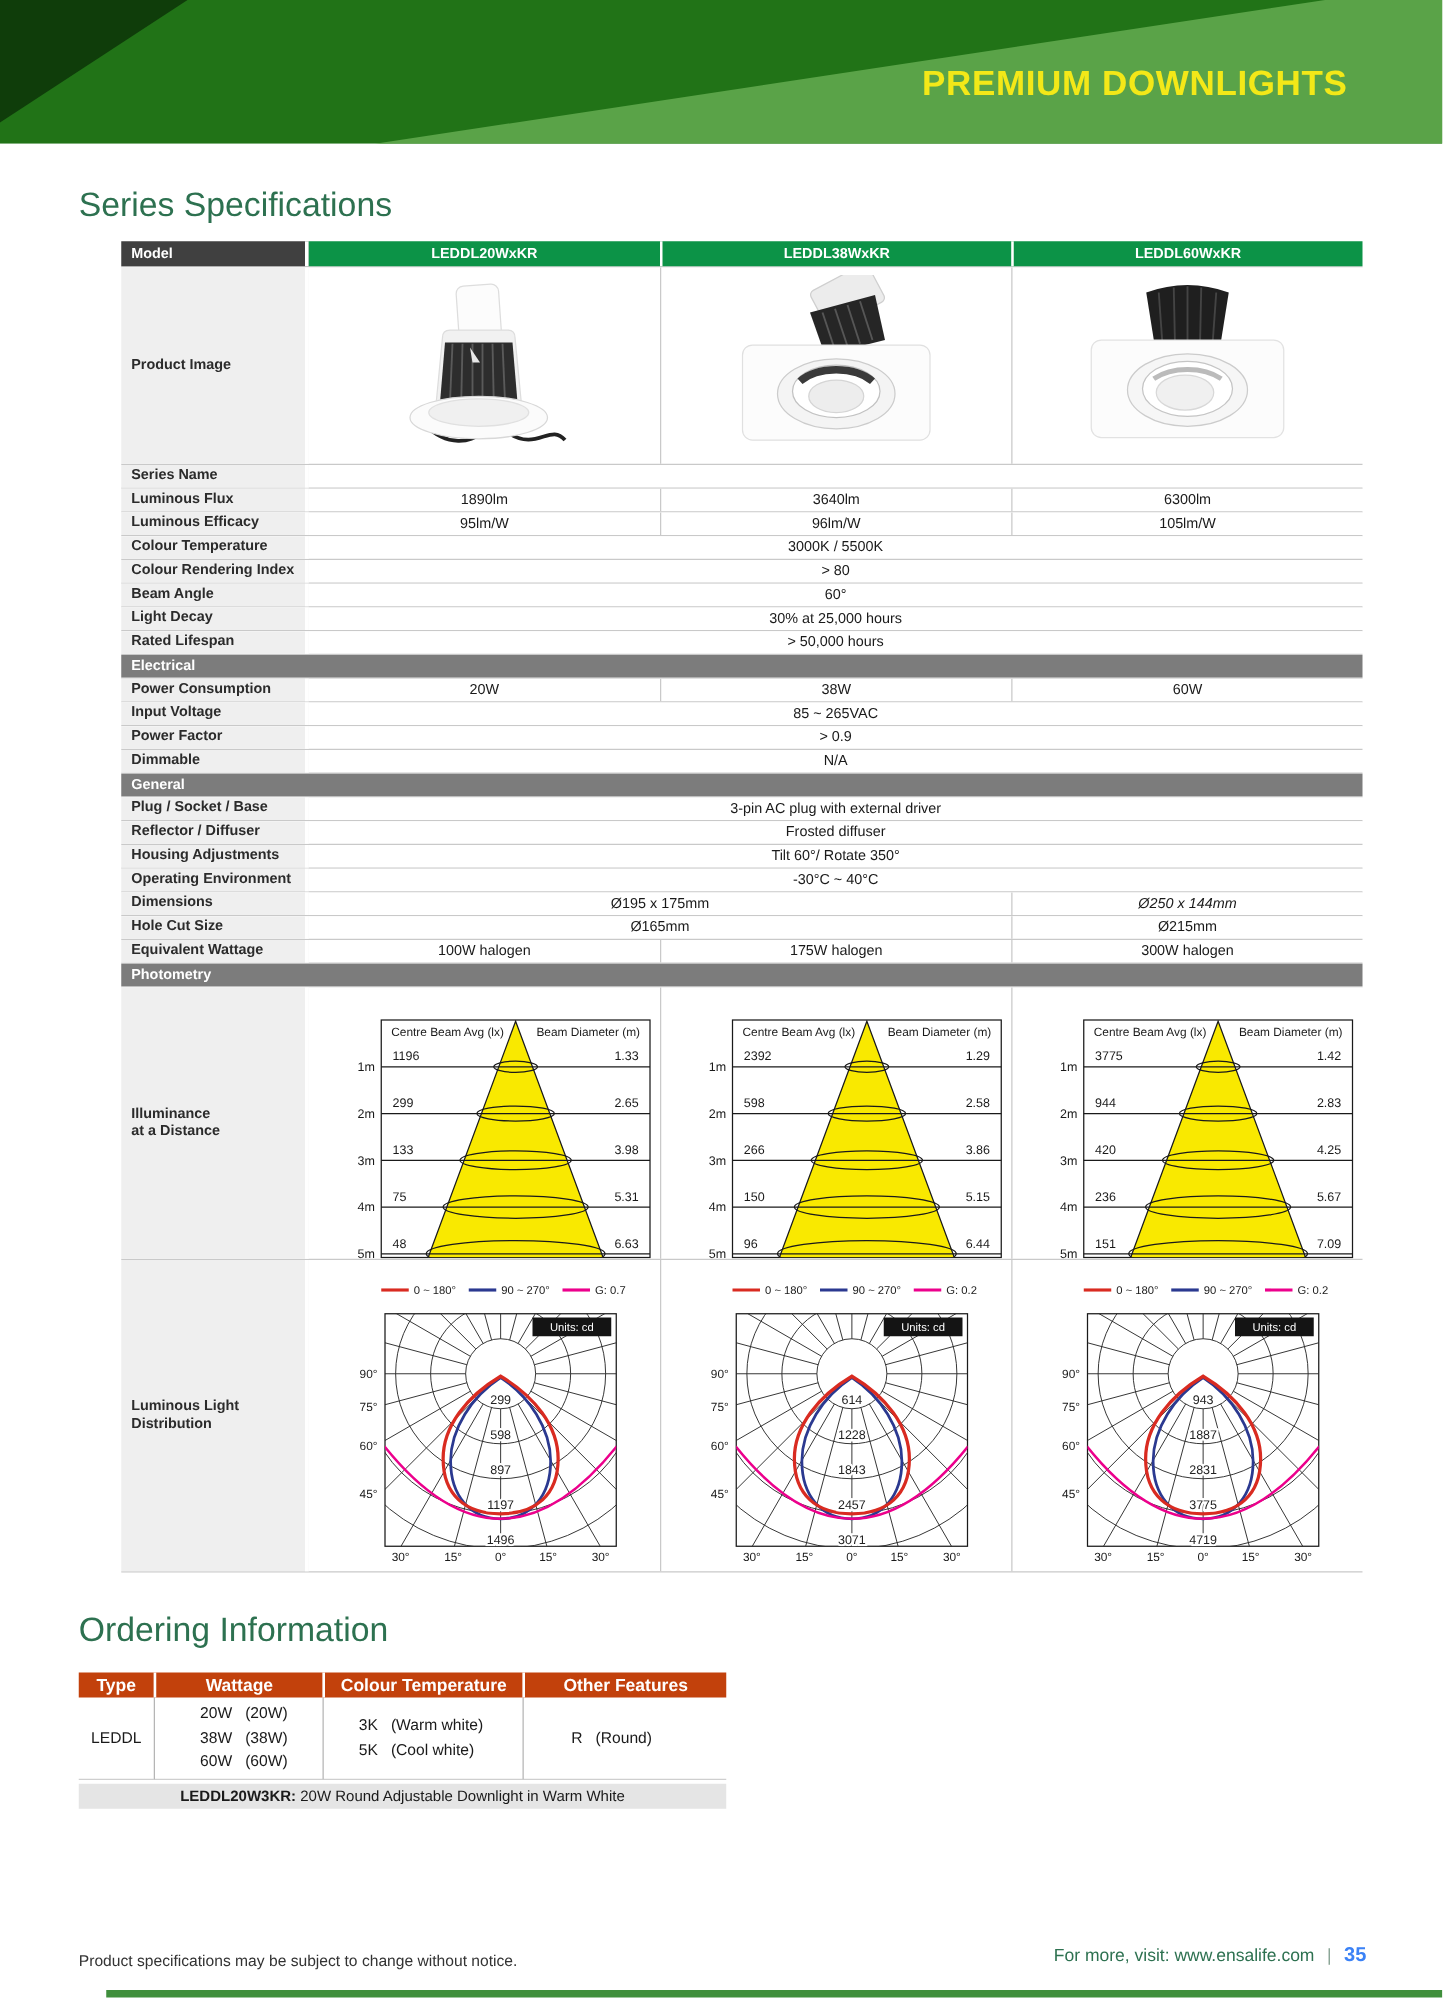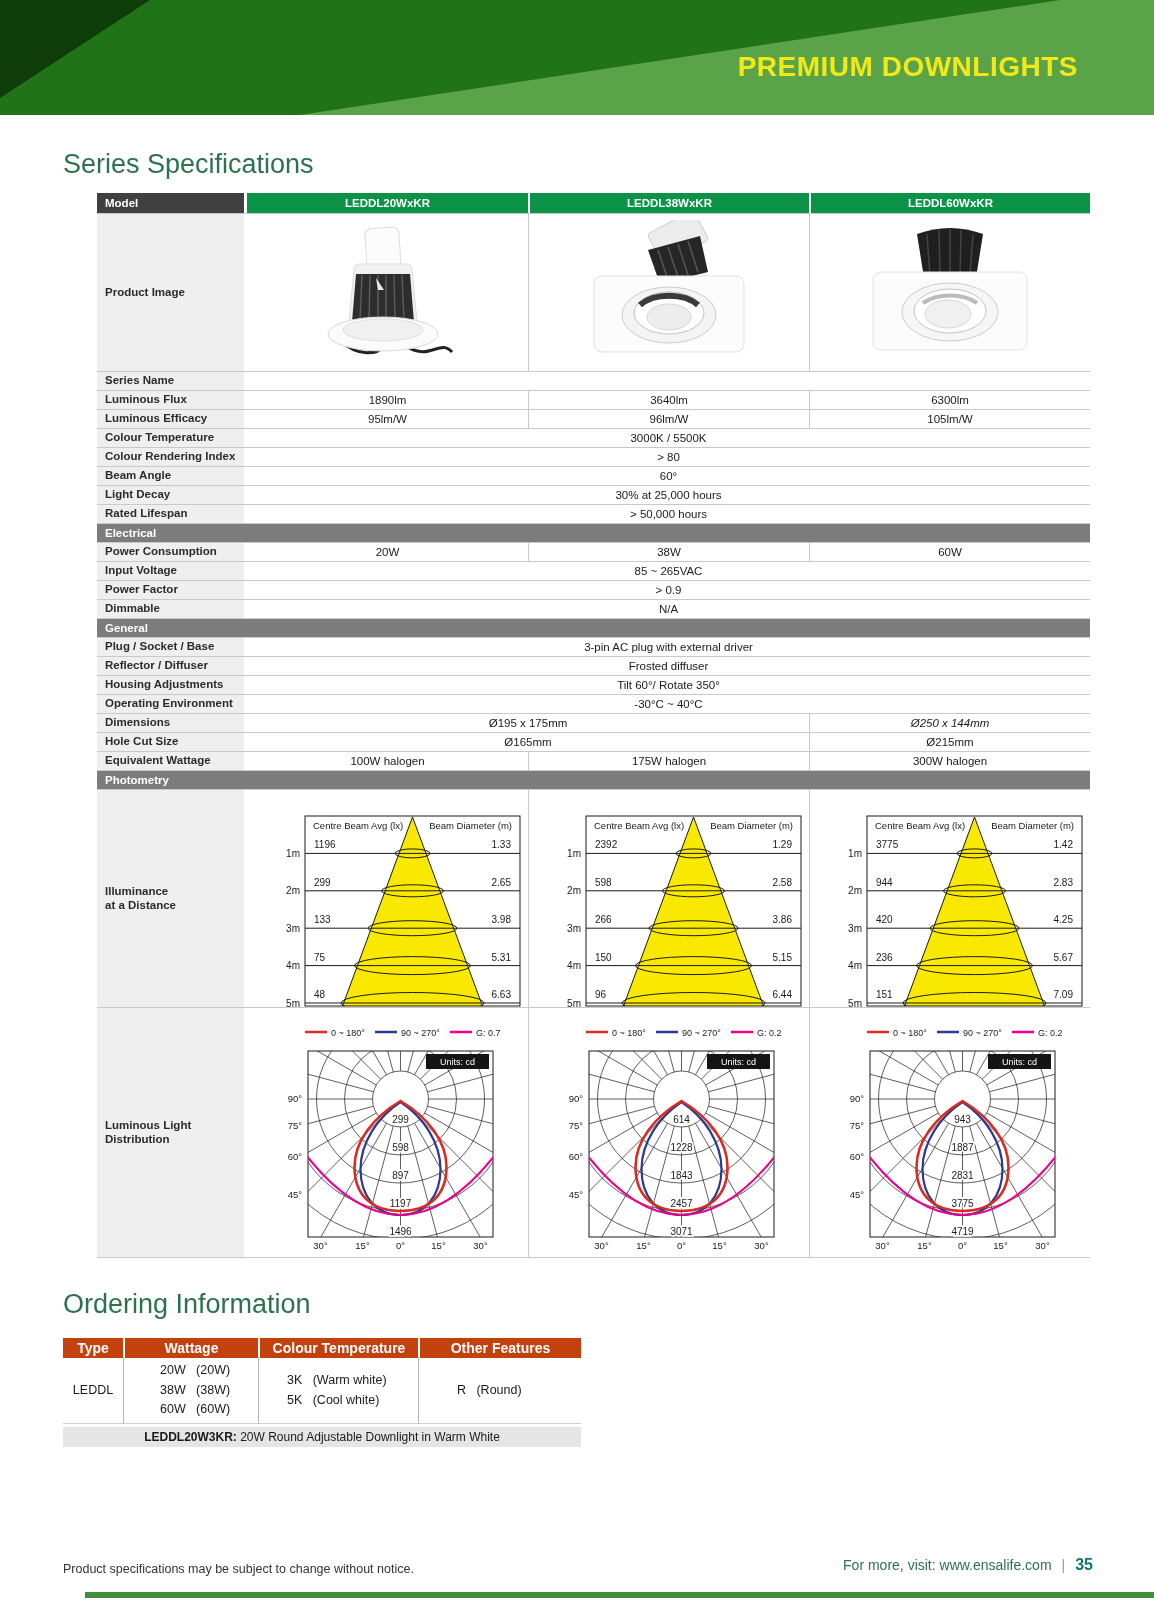--- a/index.html
+++ b/index.html
@@ -34,21 +34,21 @@
   .obody{font-size:12.5px;height:66px;display:flex;align-items:center;white-space:pre;
         color:#1a1a1a;line-height:1.55;border-bottom:1px solid #cfcfcf;}
   .obody + .obody{border-left:1px solid #b5b5b5;}
   .ofoot{margin-top:3px;background:#e5e5e5;height:20px;display:flex;align-items:center;
         justify-content:center;font-size:12px;color:#1a1a1a;}
   .footer-left{position:absolute;left:63px;top:1562px;font-size:12.5px;color:#333;}
   .footer-right{position:absolute;right:61px;top:1556px;display:flex;align-items:baseline;
         gap:10px;color:#2d7150;}
   .fr-main{font-size:14px;}
   .fr-sep{color:#8aa596;font-size:14px;}
-  .fr-page{font-size:16px;font-weight:bold;color:#0f766e;}
+  .fr-page{font-size:16px;font-weight:bold;color:#3b82f6;}
   .bottom-strip{position:absolute;left:85px;right:0;top:1592px;height:6px;background:#3f8f3c;}
 </style>
 </head>
 <body>
 
 <div class="page">
 
   <div class="banner">
     <svg width="1154" height="115" viewBox="0 0 1154 115" preserveAspectRatio="none">
       <rect x="0" y="0" width="1154" height="115" fill="#217317"></rect>

